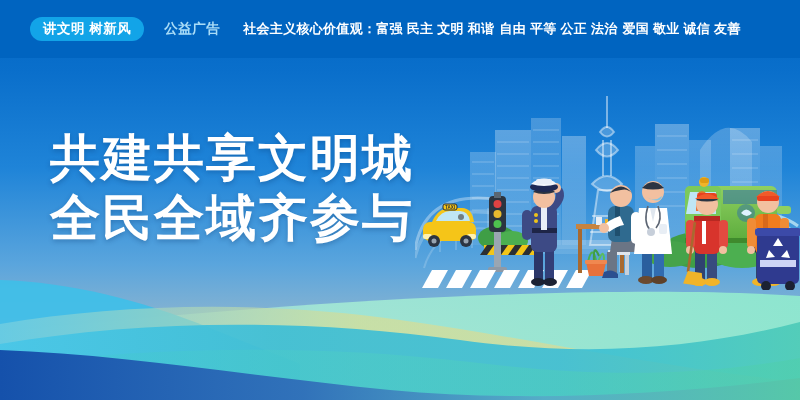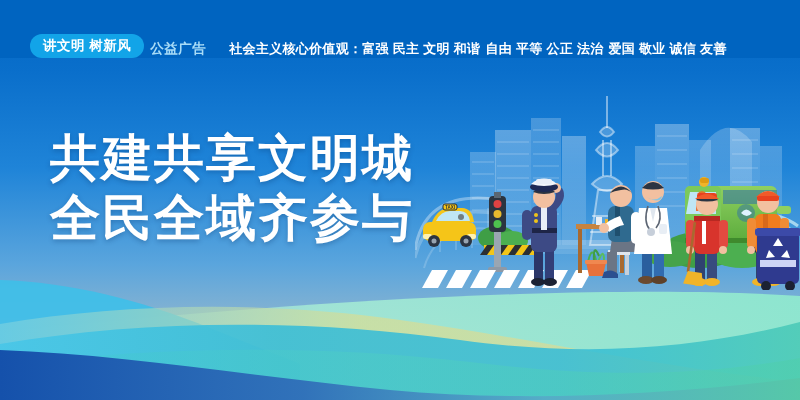--- a/index.html
+++ b/index.html
@@ -14,36 +14,36 @@
     width:800px; height:400px;
     overflow:hidden;
     background:linear-gradient(180deg,#0066c4 0%,#0a6fcb 18%,#1f84d8 42%,#5aa5dd 66%,#8fb6cf 82%,#9bb8c9 100%);
   }
 
   
   .topbar {
     position:absolute; left:0; top:0;
     width:800px; height:58px;
     background:#0064c0;
-    display:flex; align-items:flex-end;
+    display:flex; align-items:center;
     z-index:40;
   }
   .badge {
     margin-left:30px;
     background:#12a4e8;
     color:#ffffff;
     font-size:13.5px; font-weight:bold;
     padding:5px 13px 6px 13px;
     border-radius:14px;
     letter-spacing:.5px;
     white-space:nowrap;
     line-height:1;
   }
   .pa-label {
-    margin-left:6px;
+    margin-left:20px;
     color:#a8dcf7;
     font-size:13.5px; font-weight:bold;
     letter-spacing:.5px;
     white-space:nowrap;
   }
   .values {
     margin-left:23px;
     color:#ffffff;
     font-size:13px; font-weight:bold;
     letter-spacing:.3px;

